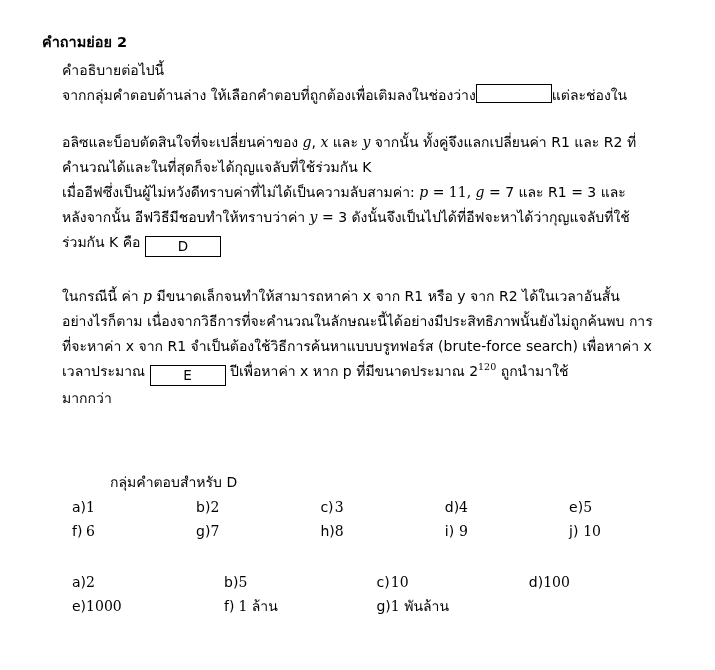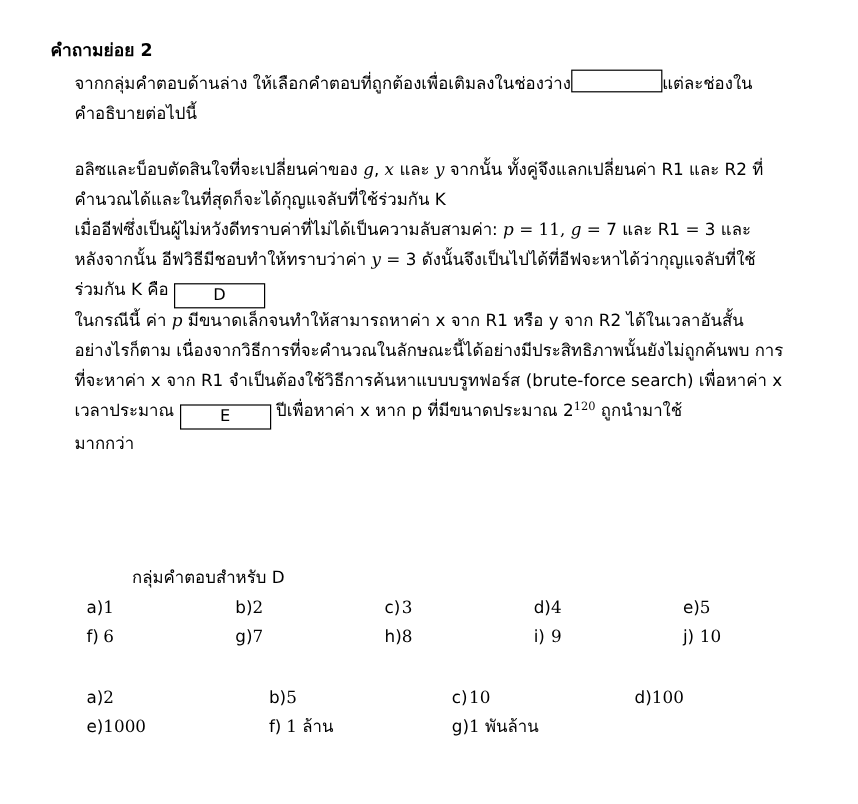--- a/index.html
+++ b/index.html
@@ -92,44 +92,44 @@
   }
 </style>
 </head>
 <body>
 
 <div class="page">
 
   <div class="title">คำถามย่อย 2</div>
 
   <div class="body-block" style="top: 58px;">
+    <p class="para">คำอธิบายต่อไปนี้</p>
     <p class="para">
       <span>จากกลุ่มคำตอบด้านล่าง ให้เลือกคำตอบที่ถูกต้องเพื่อเติมลงในช่องว่าง</span><span class="blank-box blank-wide"></span><span>แต่ละช่องใน</span>
     </p>
-    <p class="para">คำอธิบายต่อไปนี้</p>
   </div>
 
   <div class="body-block" style="top: 130px;">
     <p class="para">
       <span>อลิซและบ็อบตัดสินใจที่จะเปลี่ยนค่าของ </span><span class="ital">g</span><span>, </span><span class="ital">x</span><span> และ </span><span class="ital">y</span><span> จากนั้น ทั้งคู่จึงแลกเปลี่ยนค่า R1 และ R2 ที่</span>
     </p>
     <p class="para">คำนวณได้และในที่สุดก็จะได้กุญแจลับที่ใช้ร่วมกัน K</p>
     <p class="para">
       <span>เมื่ออีฟซึ่งเป็นผู้ไม่หวังดีทราบค่าที่ไม่ได้เป็นความลับสามค่า: </span><span class="ital">p</span><span class="ser"> = 11, </span><span class="ital">g</span><span> = 7 และ R1 = 3 และ</span>
     </p>
     <p class="para">
       <span>หลังจากนั้น อีฟวิธีมีชอบทำให้ทราบว่าค่า </span><span class="ital">y</span><span> = 3  ดังนั้นจึงเป็นไปได้ที่อีฟจะหาได้ว่ากุญแจลับที่ใช้</span>
     </p>
     <p class="para">
       <span>ร่วมกัน K คือ</span>
       <span class="blank-ans">D</span>
     </p>
   </div>
 
-  <div class="body-block" style="top: 256px;">
+  <div class="body-block" style="top: 284px;">
     <p class="para">
       <span>ในกรณีนี้ ค่า </span><span class="ital">p</span><span> มีขนาดเล็กจนทำให้สามารถหาค่า x จาก R1 หรือ y จาก R2 ได้ในเวลาอันสั้น</span>
     </p>
     <p class="para">อย่างไรก็ตาม เนื่องจากวิธีการที่จะคำนวณในลักษณะนี้ได้อย่างมีประสิทธิภาพนั้นยังไม่ถูกค้นพบ การ</p>
     <p class="para">ที่จะหาค่า x จาก R1 จำเป็นต้องใช้วิธีการค้นหาแบบบรูทฟอร์ส (brute-force search) เพื่อหาค่า x</p>
     <p class="para">
       <span>เวลาประมาณ</span>
       <span class="blank-ans">E</span>
       <span>ปีเพื่อหาค่า x หาก p ที่มีขนาดประมาณ 2</span><sup class="ser">120</sup><span> ถูกนำมาใช้</span>
     </p>

